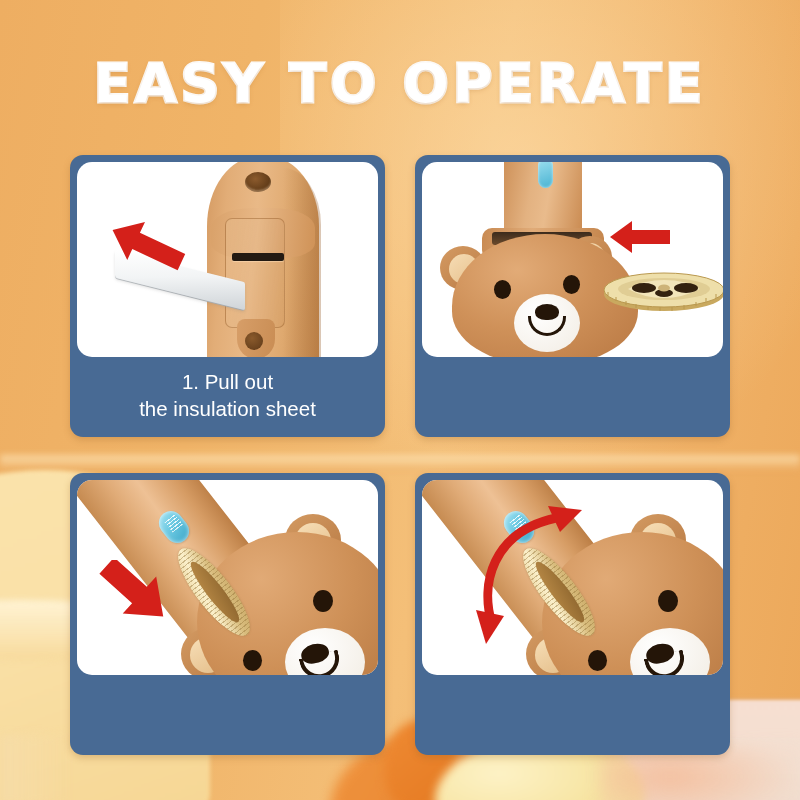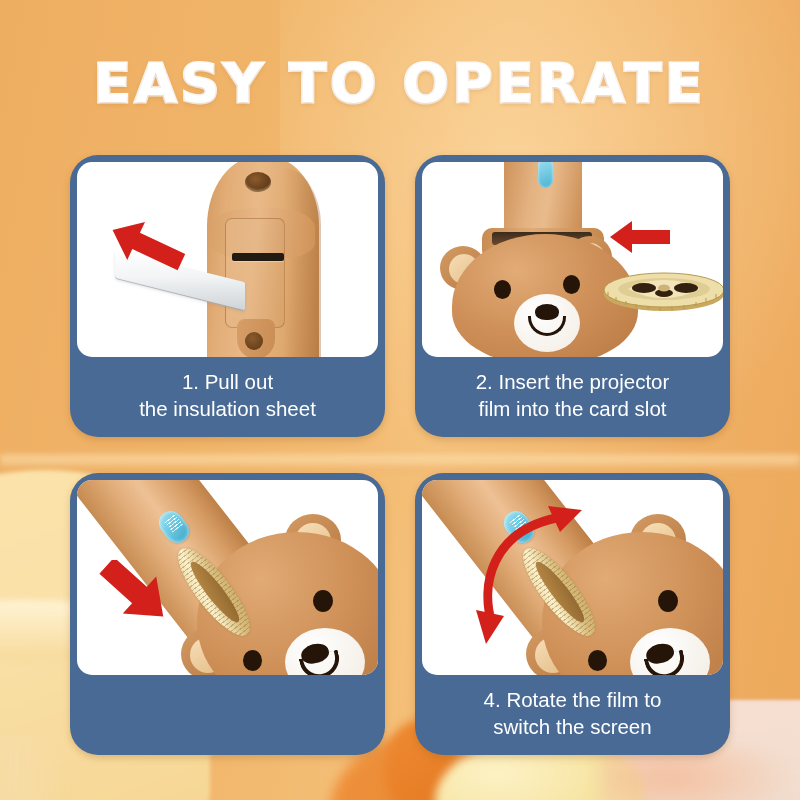--- a/index.html
+++ b/index.html
@@ -147,21 +147,21 @@
     display: grid;
     grid-template-columns: 315px 315px;
     grid-template-rows: 282px 282px;
     column-gap: 30px;
     row-gap: 36px;
     z-index: 4;
   }
 
   .card {
     background: #486a94;
-    border-radius: 28px;
+    border-radius: 13px;
     padding: 7px 7px 0 7px;
     display: flex;
     flex-direction: column;
     box-shadow: 0 3px 7px rgba(150,95,35,0.28);
     overflow: hidden;
   }
   .card .photo {
     position: relative;
     width: 100%;
     height: 195px;
@@ -603,22 +603,20 @@
           </g>
           <ellipse cx="62" cy="23" rx="46" ry="11" fill="#e0cd94"></ellipse>
           <path d="M26 23 q16 -9 36 -9 q22 0 36 9 q-18 9 -36 9 q-20 0 -36 -9 z" fill="#f2e5ba"></path>
           <ellipse cx="42" cy="22" rx="12" ry="5" fill="#33210f"></ellipse>
           <ellipse cx="84" cy="22" rx="12" ry="5" fill="#33210f"></ellipse>
           <ellipse cx="62" cy="27" rx="9" ry="4" fill="#33210f"></ellipse>
           <ellipse cx="62" cy="22" rx="6" ry="3.5" fill="#cdb379"></ellipse>
         </svg>
       </div>
     </div>
-    <div class="caption">2. Insert the projector
-film into the card slot</div>
   </div>
 
   <div class="card">
     <div class="photo">
       <div class="ill">
         <div class="p3-arm"></div>
         <div class="p3-ear-t"></div>
         <div class="p3-ear-t-in"></div>
         <div class="p3-ear-b"></div>
         <div class="p3-ear-b-in"></div>
@@ -661,17 +659,15 @@
         <div class="p3-muzzle"></div>
         <div class="p3-mouth"></div>
         <div class="p3-nose"></div>
         <svg class="arrow-4" viewBox="0 0 130 160">
           <path d="M100 26 C 36 40, 24 92, 36 132" stroke="#d4201a" stroke-width="9" fill="none" stroke-linecap="butt"></path>
           <path d="M126 18 L92 14 L104 40 Z" fill="#d4201a"></path>
           <path d="M30 152 L20 118 L48 124 Z" fill="#d4201a"></path>
         </svg>
       </div>
     </div>
-    <div class="caption">4. Rotate the film to
-switch the screen</div>
   </div>
 
 </div>
 
 </body></html>

